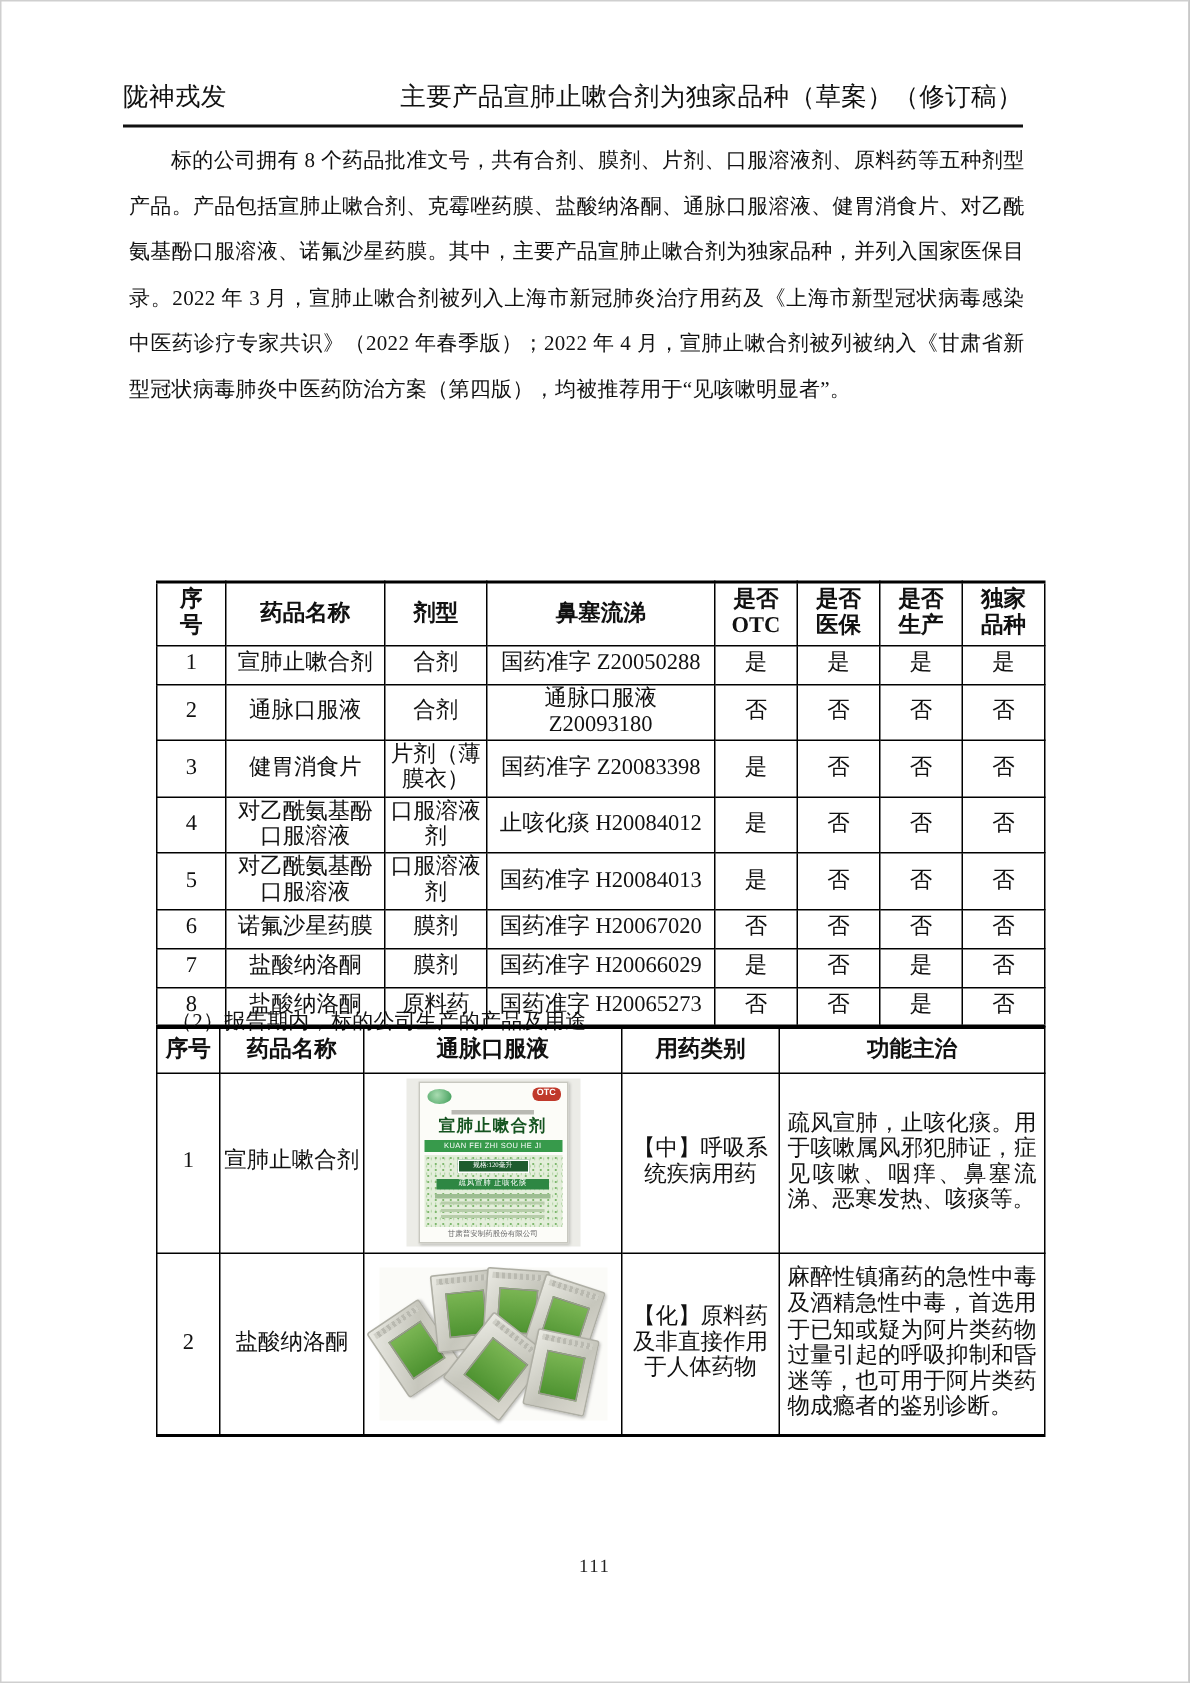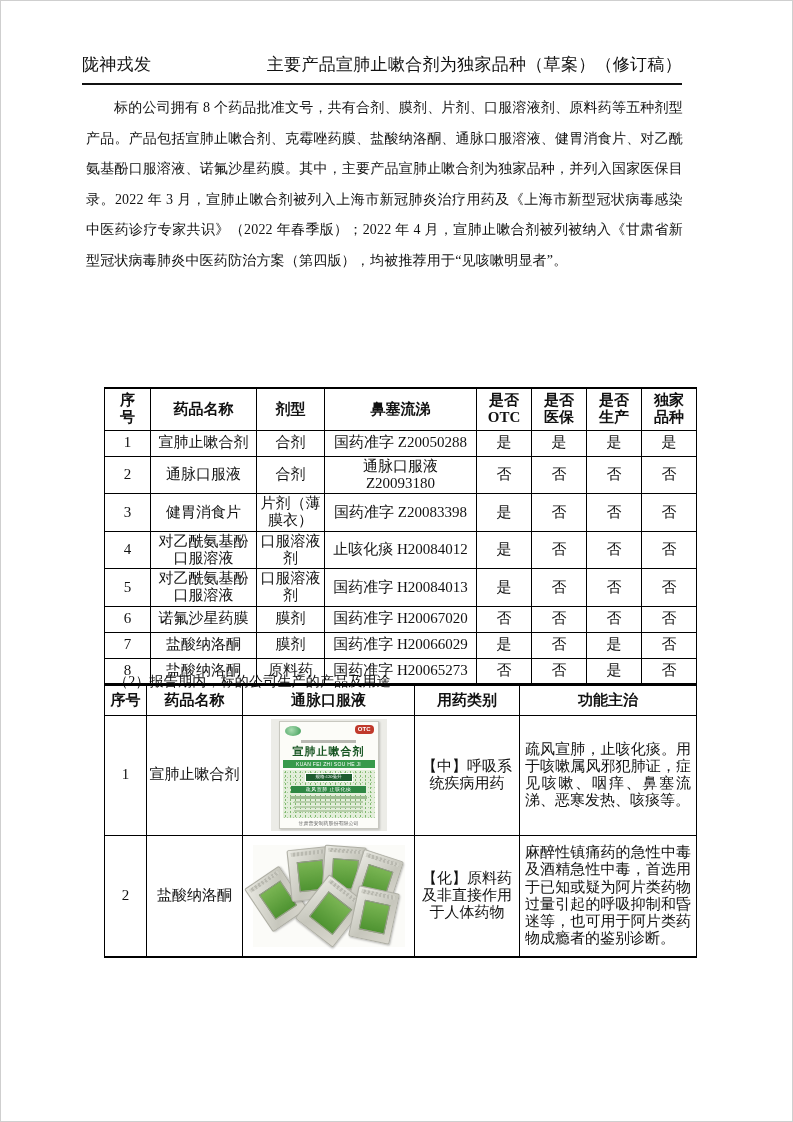--- a/index.html
+++ b/index.html
@@ -287,14 +287,15 @@
                 <div class="pouch-label"></div>
               </div>
           </div>
         </td>
         <td>【化】原料药及非直接作用于人体药物</td>
         <td class="fn">麻醉性镇痛药的急性中毒及酒精急性中毒，首选用于已知或疑为阿片类药物过量引起的呼吸抑制和昏迷等，也可用于阿片类药物成瘾者的鉴别诊断。</td>
       </tr>
     </tbody>
   </table>
 
+  <div class="page-footer">111</div>
 
 </div>
 
 </body></html>

